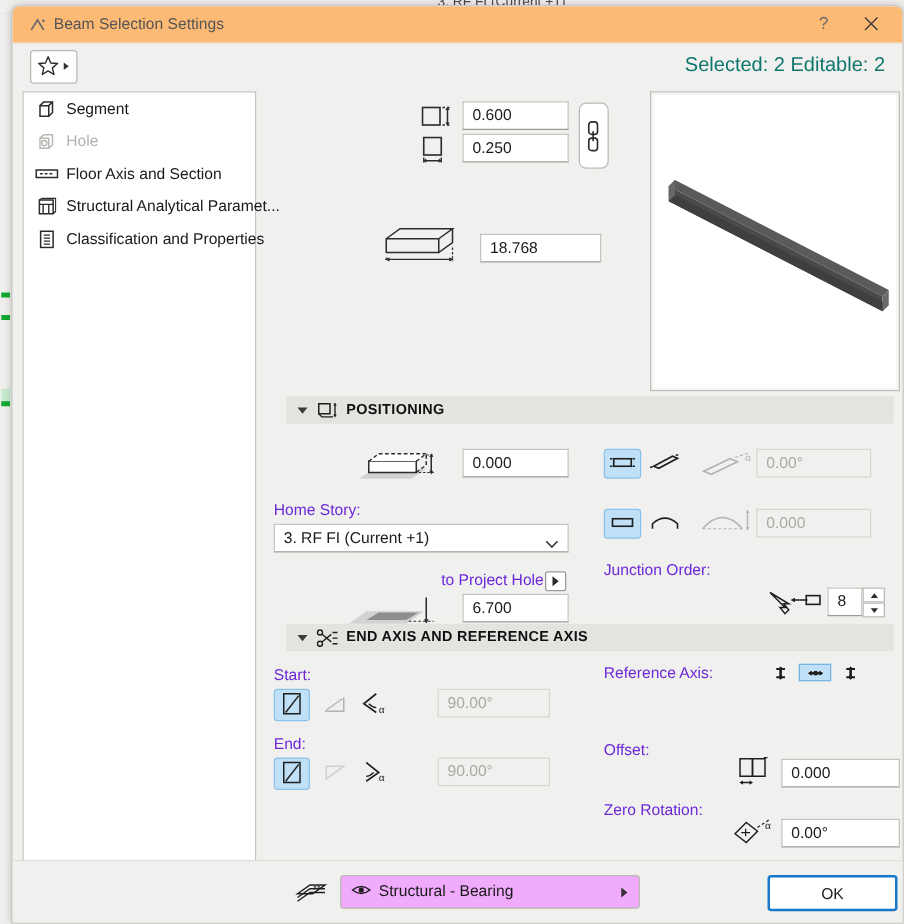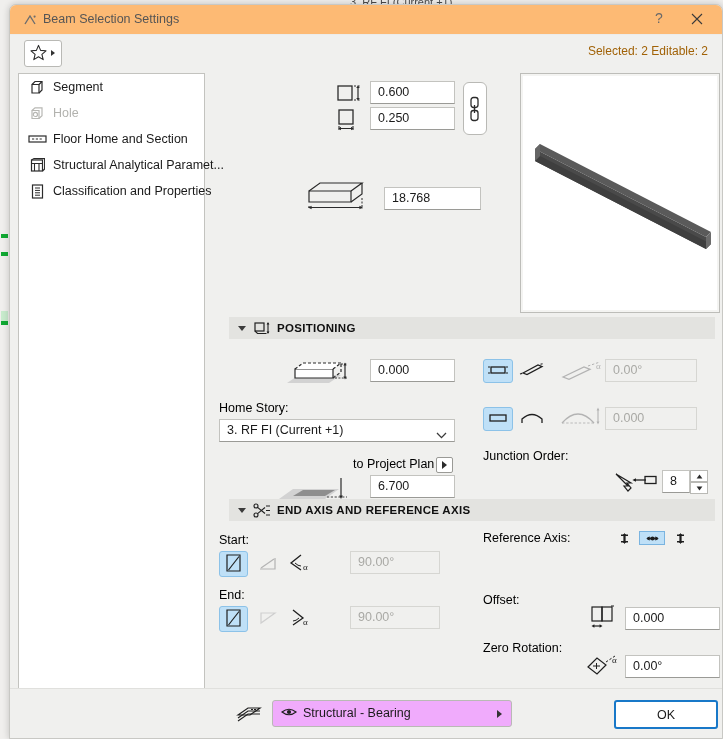--- a/index.html
+++ b/index.html
@@ -28,21 +28,21 @@
   .win-btn{position:absolute;top:0;width:40px;height:29px;cursor:default;}
   .win-btn svg{position:absolute;left:13px;top:8px;}
   .win-help{right:42px;}
   .win-close{right:4px;}
   .win-help span{position:absolute;left:15px;top:5px;font-size:14px;color:#6a6a6a;}
 
   .subbar{position:relative;height:36px;}
   .fav-btn{position:absolute;left:14px;top:5px;width:36px;height:25px;background:#fff;border:1px solid #b9b9b5;border-radius:3px;}
   .fav-btn .star{position:absolute;left:4px;top:3px;}
   .fav-btn .car{position:absolute;left:26px;top:9px;width:0;height:0;border-left:4px solid #333;border-top:3.5px solid transparent;border-bottom:3.5px solid transparent;}
-  .sel-info{position:absolute;right:14px;top:9px;font-size:12px;color:#a16207;}
+  .sel-info{position:absolute;right:14px;top:9px;font-size:16px;color:#0f766e;}
 
   .sidebar{position:absolute;left:8px;top:68px;width:185px;height:653px;background:#fff;border:1px solid #c3c3bf;}
   .nav-item{position:relative;height:26px;display:flex;align-items:center;padding-left:8px;cursor:default;}
   .nav-item.sel{background:#0a72cc;color:#fff;}
   .nav-item.dis{color:#b2b2ae;}
   .nav-ico{width:20px;height:16px;flex:0 0 20px;display:flex;align-items:center;justify-content:center;margin-right:6px;}
   .nav-lbl{font-size:12.5px;white-space:nowrap;}
 
   .content{position:absolute;left:205px;top:62px;width:500px;height:625px;}
 
@@ -52,21 +52,21 @@
 
   .chain{position:absolute;left:248px;top:15px;width:22px;height:51px;background:#fff;border:1px solid #b9b9b5;border-radius:6px;}
 
   .preview{position:absolute;left:305px;top:6px;width:198px;height:238px;background:#fff;border:1px solid #bdbdb9;box-shadow:inset 0 0 0 2px #f4f4f2;}
 
   .sec-hd{position:absolute;left:14px;width:486px;height:22px;background:#e3e3e0;display:flex;align-items:center;}
   .sec-hd .tri{width:0;height:0;border-left:4.5px solid transparent;border-right:4.5px solid transparent;border-top:5px solid #3b3b3b;margin-left:9px;margin-right:7px;}
   .sec-hd .shi{width:18px;height:16px;display:flex;align-items:center;justify-content:center;margin-right:6px;}
   .sec-hd .sht{font-size:11.5px;font-weight:bold;letter-spacing:.3px;color:#101010;}
 
-  .lbl{position:absolute;font-size:12.5px;color:#000000;}
+  .lbl{position:absolute;font-size:12.5px;color:#6d28d9;}
   .combo{position:absolute;background:#fff;border:1px solid #c3c3bf;border-bottom:1.6px solid #9a9a96;height:23px;box-sizing:border-box;font-size:12.5px;padding:3px 6px 0 7px;}
   .combo .cv{position:absolute;left:7px;top:3px;}
   .combo .chev{position:absolute;right:7px;top:8px;}
 
   .tgl{position:absolute;width:30px;height:24px;border-radius:3px;box-sizing:border-box;display:flex;align-items:center;justify-content:center;}
   .tgl.on{background:#bfe0f7;border:1px solid #8cc2e8;}
   .tgl.off{background:transparent;border:1px solid transparent;}
 
   .stepper{position:absolute;width:18px;height:24px;}
   .stepper div{position:absolute;left:0;width:18px;height:12px;background:#fff;border:1px solid #b9b9b5;box-sizing:border-box;display:flex;align-items:center;justify-content:center;}
@@ -153,21 +153,21 @@
       </span>
       <span class="nav-lbl">Hole</span>
     </div>
     <div class="nav-item">
       <span class="nav-ico">
         <svg width="19" height="10" viewBox="0 0 19 10">
             <rect x="1" y="2" width="17" height="6" fill="none" stroke="#2b2b2b" stroke-width="1.2"></rect>
             <path d="M4 5 L15 5" stroke="#2b2b2b" stroke-width="1.2" stroke-dasharray="2.2 1.6"></path>
           </svg>
       </span>
-      <span class="nav-lbl">Floor Home and Section</span>
+      <span class="nav-lbl">Floor Axis and Section</span>
     </div>
     <div class="nav-item">
       <span class="nav-ico">
         <svg width="15" height="15" viewBox="0 0 15 15">
             <rect x="1.5" y="2" width="11" height="11" fill="none" stroke="#2b2b2b" stroke-width="1.2"></rect>
             <path d="M1.5 5.5 L12.5 5.5 M4.5 5.5 L4.5 13 M9 5.5 L9 13" stroke="#2b2b2b" stroke-width="1.1"></path>
             <path d="M1.5 2 L4 0.6 L14.6 0.6 L14.6 11 L12.5 13" fill="none" stroke="#2b2b2b" stroke-width="1.1"></path>
           </svg>
       </span>
       <span class="nav-lbl">Structural Analytical Paramet...</span>
@@ -266,21 +266,21 @@
     <span class="lbl" style="left:4px;top:334px">Home Story:</span>
     <div class="combo" style="left:4px;top:352px;width:236px">
       <span class="cv">3. RF FI (Current +1)</span>
       <span class="chev">
         <svg width="11" height="7" viewBox="0 0 11 7">
             <path d="M1 1 L5.5 5.6 L10 1" fill="none" stroke="#3a3a3a" stroke-width="1.3"></path>
           </svg>
       </span>
     </div>
 
-    <span class="lbl" style="left:138px;top:390px">to Project Plan</span>
+    <span class="lbl" style="left:138px;top:390px">to Project Hole</span>
     <span style="position:absolute;left:221px;top:390px;width:15px;height:14px;background:#fff;border:1px solid #9a9a96;border-radius:2px">
       <span style="position:absolute;left:5px;top:3px;width:0;height:0;border-left:5px solid #2b2b2b;border-top:4px solid transparent;border-bottom:4px solid transparent"></span>
     </span>
     <span style="position:absolute;left:62px;top:406px">
       <svg width="86" height="32" viewBox="0 0 86 32">
           <polygon points="2,26 16,16 62,16 48,26" fill="#d2d2d2"></polygon>
           <polygon points="16,23 26,17 58,17 48,23" fill="#8e8e8e"></polygon>
           <path d="M64 5 L64 24" stroke="#2b2b2b" stroke-width="1.2"></path>
           <path d="M64 26 L62.2 22.4 L65.8 22.4 Z" fill="#2b2b2b"></path>
           <path d="M50 24 L70 24" stroke="#2b2b2b" stroke-width=".9" stroke-dasharray="2.2 1.6"></path>

